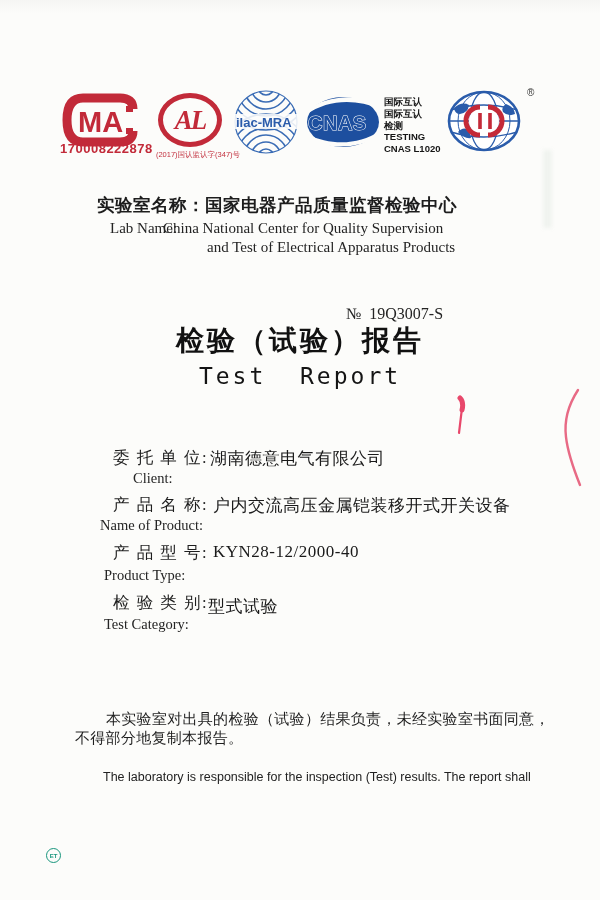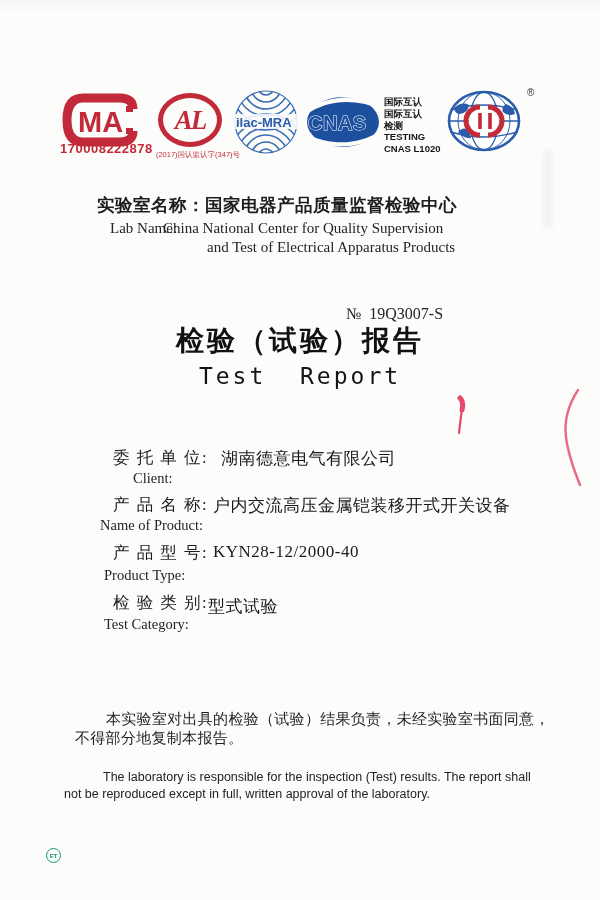--- a/index.html
+++ b/index.html
@@ -152,40 +152,39 @@
 
   <div class="abs zh-hei title-zh">检验（试验）报告</div>
   <div class="abs mono title-en">Test  Report</div>
 
   <svg class="abs" style="left:452px;top:395px;" width="16" height="42" viewBox="0 0 16 42">
     <path d="M8,3 Q12,7 10,15" fill="none" stroke="#e8486b" stroke-width="5" stroke-linecap="round"></path>
     <path d="M10,13 L7,38" fill="none" stroke="#e8486b" stroke-width="2.2" stroke-linecap="round"></path>
   </svg>
 
   <div class="abs zh-kai f-label" style="left:113px;top:447px;">委 托 单 位:</div>
-  <div class="abs zh-kai f-value" style="left:221px;top:447px;">湖南德意电气有限公司</div>
+  <div class="abs zh-kai f-value" style="left:210px;top:447px;">湖南德意电气有限公司</div>
   <div class="abs en-serif f-en" style="left:133px;top:470px;">Client:</div>
 
   <div class="abs zh-kai f-label" style="left:113px;top:494px;">产 品 名 称:</div>
   <div class="abs zh-kai f-value" style="left:213px;top:494px;">户内交流高压金属铠装移开式开关设备</div>
   <div class="abs en-serif f-en" style="left:100px;top:517px;">Name of Product:</div>
 
   <div class="abs zh-kai f-label" style="left:113px;top:542px;">产 品 型 号:</div>
   <div class="abs en-serif f-value" style="left:213px;top:542px;">KYN28-12/2000-40</div>
   <div class="abs en-serif f-en" style="left:104px;top:567px;">Product Type:</div>
 
   <div class="abs zh-kai f-label" style="left:113px;top:592px;">检 验 类 别:</div>
   <div class="abs zh-kai f-value" style="left:208px;top:595px;">型式试验</div>
   <div class="abs en-serif f-en" style="left:104px;top:616px;">Test Category:</div>
 
   <div class="abs zh-kai disc-zh" style="left:106px;top:710px;">本实验室对出具的检验（试验）结果负责，未经实验室书面同意，</div>
   <div class="abs zh-kai disc-zh" style="left:75px;top:729px;">不得部分地复制本报告。</div>
 
   <div class="abs en-sans disc-en" style="left:103px;top:770px;">The laboratory is responsible for the inspection (Test) results. The report shall</div>
-  <div class="abs en-sans disc-en" style="left:64px;top:787px;">not be reproduced except in full, written approval of the laboratory.</div>
 
   <svg class="abs" style="left:552px;top:385px;" width="42" height="108" viewBox="0 0 42 108">
     <path d="M 26,5 Q 11,28 14,52 Q 16,70 28,100" fill="none" stroke="#e55a78" stroke-width="2.4" stroke-linecap="round" opacity="0.9"></path>
   </svg>
 
   <div class="abs bleed"></div>
 
   <div class="abs stamp">
     <span>ET</span>
   </div>

